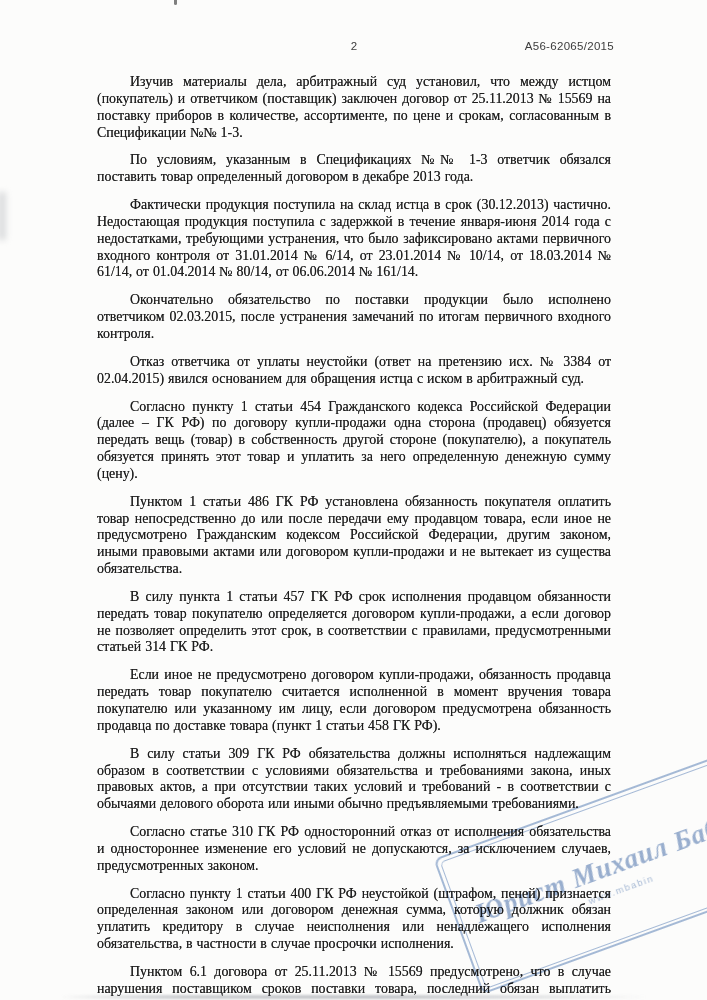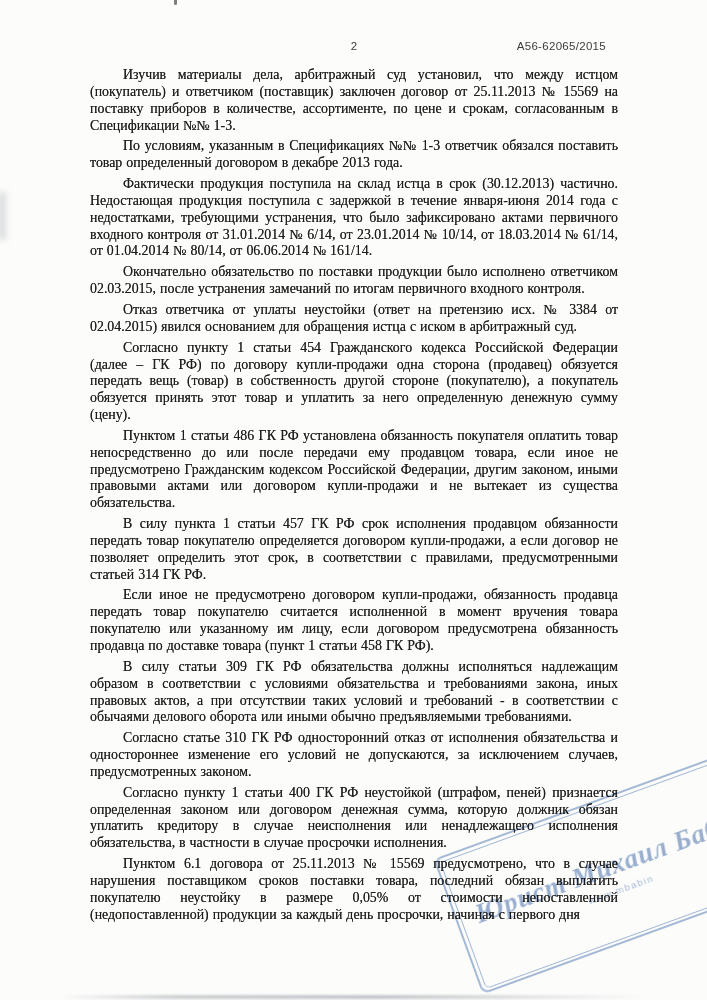--- a/index.html
+++ b/index.html
@@ -26,40 +26,40 @@
     font-size: 11.5px;
     color: #3c3c3c;
   }
   .page-num {
     position: absolute;
     left: 50%;
     transform: translateX(-50%);
   }
   .case-num {
     position: absolute;
-    right: 16px;
+    right: 8px;
     letter-spacing: 0.3px;
   }
 
   
   .doc-body {
     position: absolute;
     top: 63px;
     left: 86px;
     width: 536px;
     font-size: 13.9px;
     line-height: 16.85px;
     color: #1e1e1e;
     text-align: justify;
     text-shadow: 0 0 0.55px rgba(25,25,25,0.78);
     word-spacing: 0.5px;
     filter: blur(0.15px);
   }
   .doc-body p {
-    margin: 4px;
+    margin: 11px;
     text-indent: 33px;
   }
 
   
   .stamp {
     position: absolute;
     left: 448px;
     top: 798px;
     width: 332px;
     height: 144px;

